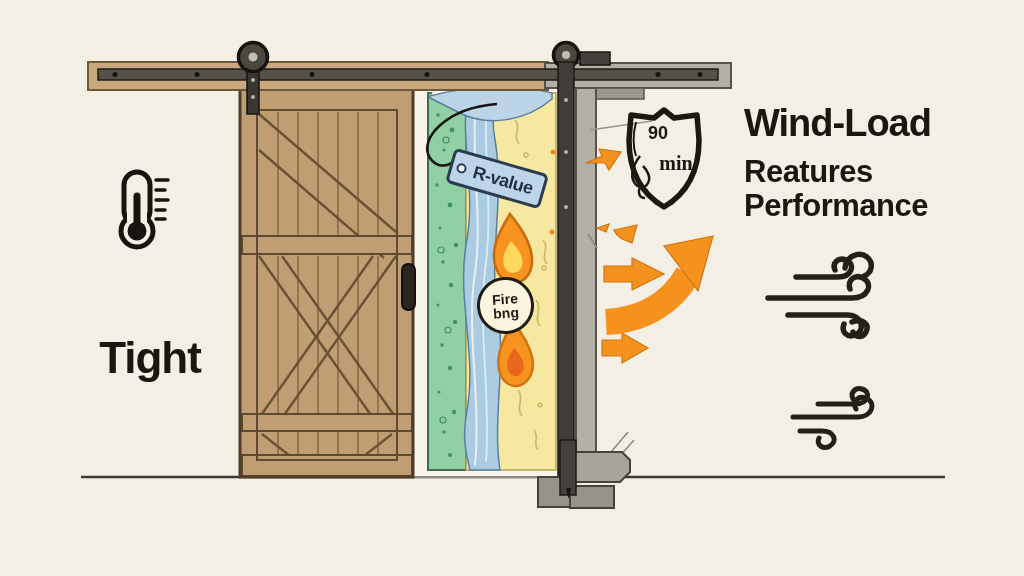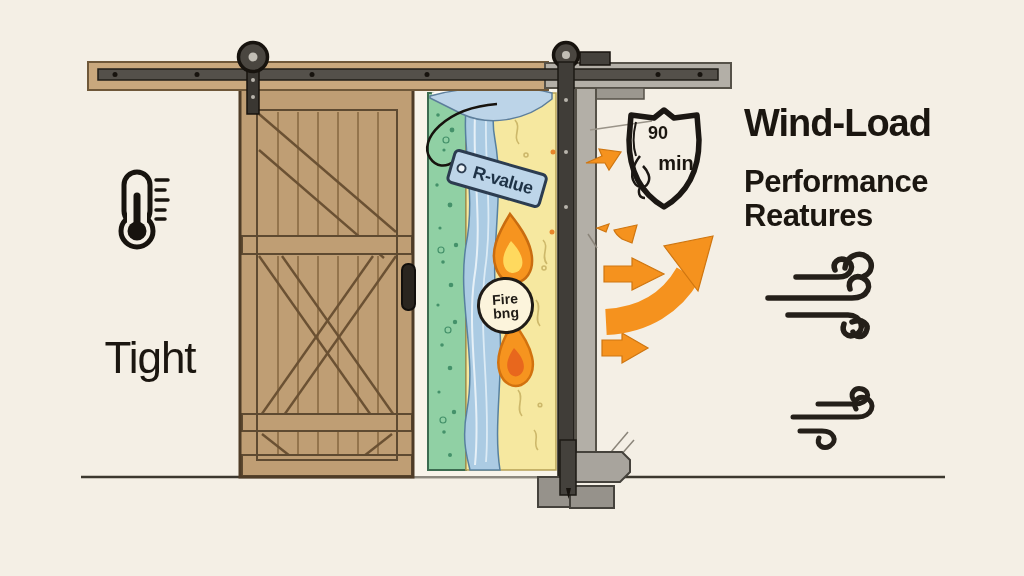--- a/index.html
+++ b/index.html
@@ -4,29 +4,29 @@
 <style>
   html,body{margin:0;padding:0;background:#d8d4c8;}
   .stage{
     position:relative;width:1024px;height:576px;background:#f4efe5;overflow:hidden;
     font-family:"Liberation Sans",sans-serif;color:#1b1610;
   }
   .stage svg{position:absolute;left:0;top:0;}
   .overlay{position:absolute;}
   
   .label-tight{left:58px;top:336px;width:184px;text-align:center;line-height:1.02;}
-  .label-tight .t1{font-size:44px;font-weight:400;letter-spacing:-1px;}
+  .label-tight .t1{font-size:44px;font-weight:700;letter-spacing:-1px;}
   .label-tight .t2{font-size:29px;font-weight:700;letter-spacing:-0.5px;}
   
   .label-wind{left:744px;top:103px;width:272px;text-align:left;line-height:1.1;}
-  .label-wind .w1{font-size:38px;font-weight:800;letter-spacing:-1px;margin-bottom:20px;}
+  .label-wind .w1{font-size:38px;font-weight:800;letter-spacing:-1px;margin-bottom:10px;}
   .label-wind .w2{font-size:31px;font-weight:700;letter-spacing:-0.5px;}
   
   .shield-num{left:632px;top:123px;width:52px;text-align:center;font-size:18px;font-weight:800;}
-  .shield-min{left:650px;top:152px;width:52px;text-align:center;font-size:20px;font-weight:800;}
+  .shield-min{left:650px;top:152px;width:52px;text-align:center;font-size:20px;font-weight:800;font-family:Liberation Serif, serif;}
   
   .rvalue-tag{
     left:450px;top:147px;width:98px;height:36px;background:#bdd5e9;
     border:3px solid #2c3c50;border-radius:6px;transform:rotate(16deg);
     transform-origin:left center;display:flex;align-items:center;justify-content:center;
     padding-left:12px;box-sizing:border-box;
   }
   .rvalue-tag .grommet{
     position:absolute;left:4px;top:50%;margin-top:-5px;width:10px;height:10px;
     border:2.5px solid #2c3c50;border-radius:50%;background:#eef4f9;box-sizing:border-box;
@@ -254,22 +254,22 @@
     <path d="M 800 431 L 822 431 C 834 431 838 441 830 446 C 823 450 816 445 819 438"></path>
   </g>
 </svg>
 
   <div class="overlay label-tight">
     <div class="t1">Tight</div>
   </div>
 
   <div class="overlay label-wind">
     <div class="w1">Wind-Load</div>
+    <div class="w2">Reatures</div>
     <div class="w2">Performance</div>
-    <div class="w2">Reatures</div>
   </div>
 
   <div class="overlay shield-num">90</div>
   <div class="overlay shield-min">min</div>
 
   <div class="overlay rvalue-tag">
     <span class="grommet"></span>
     <span class="tag-text">R-value</span>
   </div>
 

